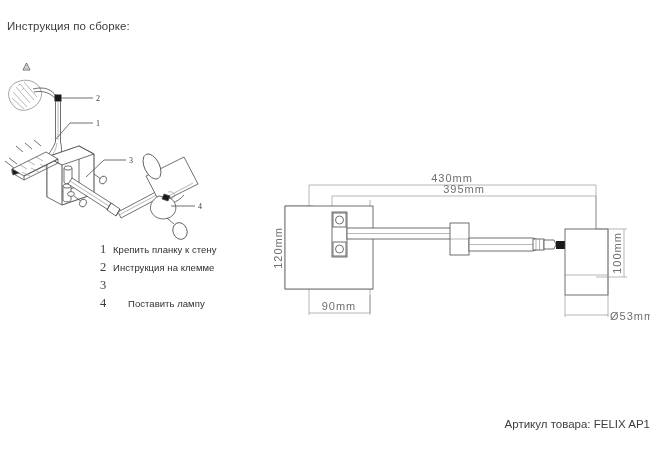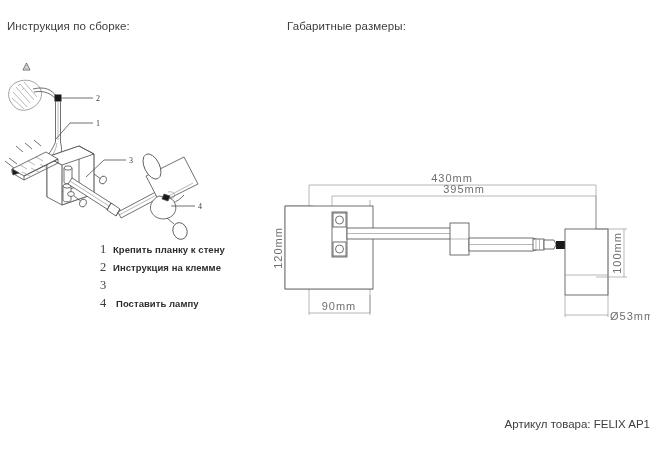--- a/index.html
+++ b/index.html
@@ -49,21 +49,21 @@
   .step-num {
     font-family: "Liberation Serif", serif;
     font-size: 12.5px;
     color: #3a3a3a;
     width: 13px;
     flex: 0 0 13px;
   }
   .step-text {
     font-size: 9.5px;
     color: #2e2e2e;
-    font-weight: 700;
+    font-weight: 400;
     letter-spacing: 0.05px;
   }
 
   
   #article-footer {
     position: absolute;
     left: 0;
     top: 418px;
     width: 650px;
     text-align: right;
@@ -98,21 +98,20 @@
     fill: #3a3a3a;
   }
 </style>
 </head>
 <body>
 
 <div class="page">
 
   <div class="heading" id="assembly-heading">Инструкция по сборке:</div>
 
-  <div class="heading" id="dims-heading">Габаритные размеры:</div>
 
   <svg class="canvas" id="assembly-svg" width="250" height="185" viewBox="0 0 250 185">
 
     <g>
       <path class="ln-l" d="M12 44 C6 36 8 26 17 22 C26 18 36 21 40 28 C44 35 40 44 32 48 C24 52 17 51 12 44 Z"></path>
       <path class="ln-t" d="M16 27 L30 43 M20 24 L34 40 M24 22 L37 37 M13 32 L27 47 M12 38 L24 49"></path>
       <path class="ln-t" d="M18 26 L20 24 M22 30 L24 28"></path>
 
       <path class="ln" d="M23 10 L30 10 L26.5 3 Z"></path>
       <path class="ln-t" d="M24.5 8.5 L28.5 8.5 M25 7 L28 7 M25.5 5.6 L27.5 5.6"></path>
@@ -222,21 +221,21 @@
     </div>
     <div class="step-row">
       <span class="step-num">2</span>
       <span class="step-text">Инструкция на клемме</span>
     </div>
     <div class="step-row">
       <span class="step-num">3</span>
     </div>
     <div class="step-row">
       <span class="step-num">4</span>
-      <span class="step-text" style="padding-left:3px;">Поставить лампу</span>
+      <span class="step-text" style="padding-left:3px;margin-left:12px;">Поставить лампу</span>
     </div>
   </div>
 
   <svg class="canvas" id="dims-svg" width="385" height="175" viewBox="0 0 385 175">
 
     <g>
 
       <path class="ln-t" d="M44 20 L44 130"></path>
 
       <path class="ln-t" d="M105 35 L105 148"></path>

